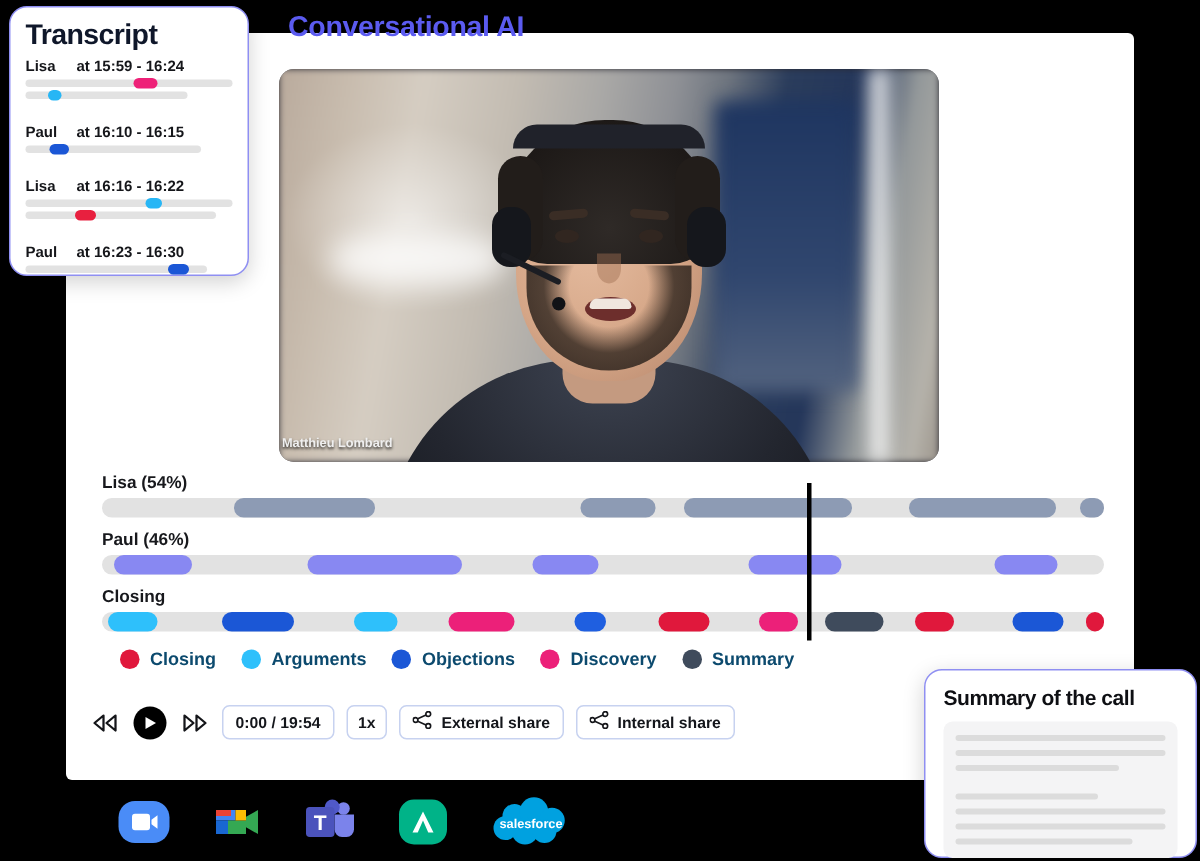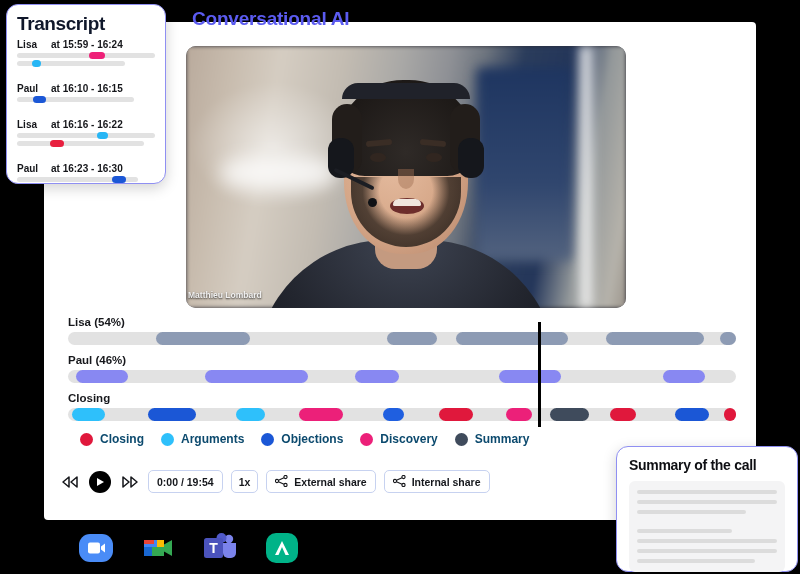--- a/index.html
+++ b/index.html
@@ -583,14 +583,27 @@
     </svg>
   </div>
 
   <div class="integration-logo">
     <svg width="36" height="36" viewBox="0 0 36 36">
       <rect x="2" y="3" width="32" height="30" rx="10" fill="#00b388"></rect>
       <path d="M18 11 L25 25 H21.5 L18 17 L14.5 25 H11 Z" fill="#ffffff"></path>
     </svg>
   </div>
 
+  <div class="integration-logo">
+    <svg width="56" height="34" viewBox="0 0 56 34">
+      <g fill="#00a1e0">
+        <circle cx="17" cy="13" r="8"></circle>
+        <circle cx="30" cy="10" r="9.5"></circle>
+        <circle cx="42" cy="16" r="8.5"></circle>
+        <circle cx="11" cy="21" r="8"></circle>
+        <circle cx="24" cy="23" r="9"></circle>
+        <circle cx="37" cy="23" r="8"></circle>
+      </g>
+      <text x="28" y="21" font-family="Liberation Sans, sans-serif" font-size="8.5" font-weight="bold" fill="#ffffff" text-anchor="middle">salesforce</text>
+    </svg>
+  </div>
 
 </div>
 
 </body></html>

